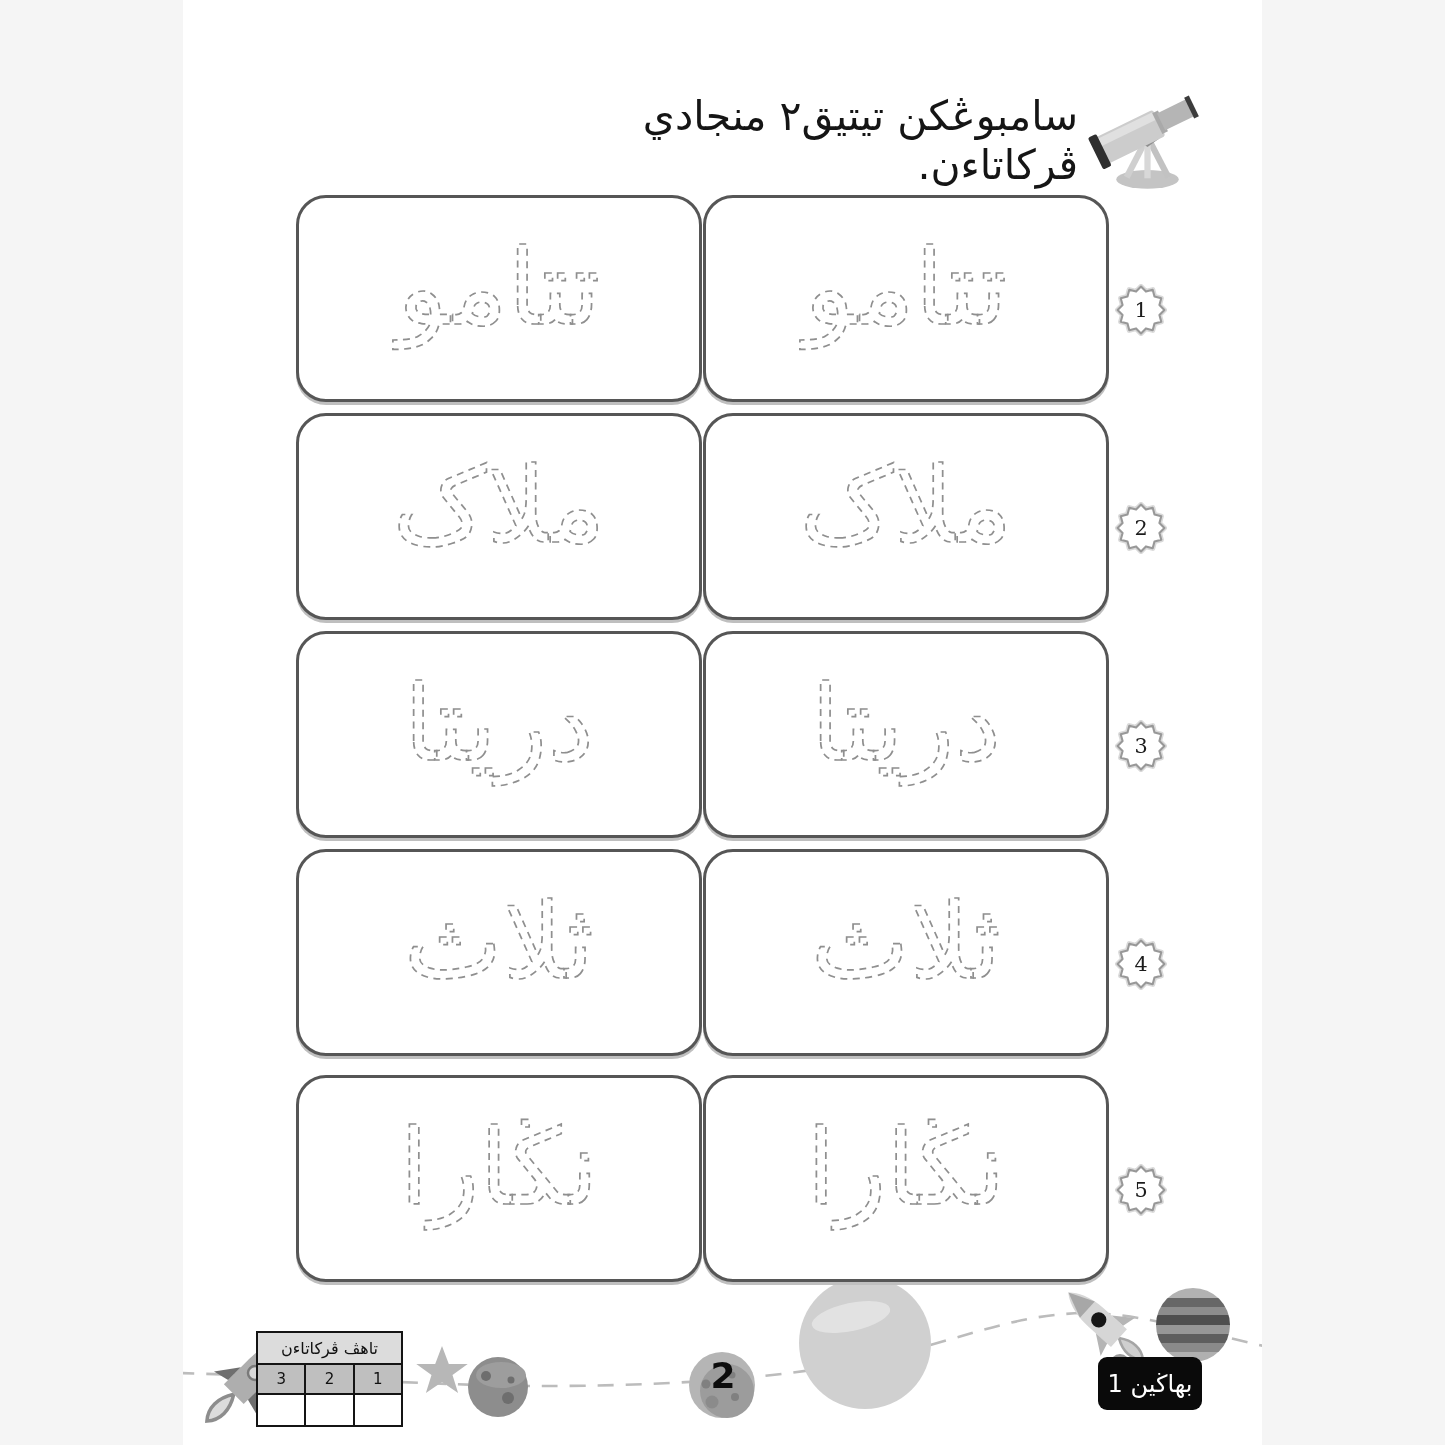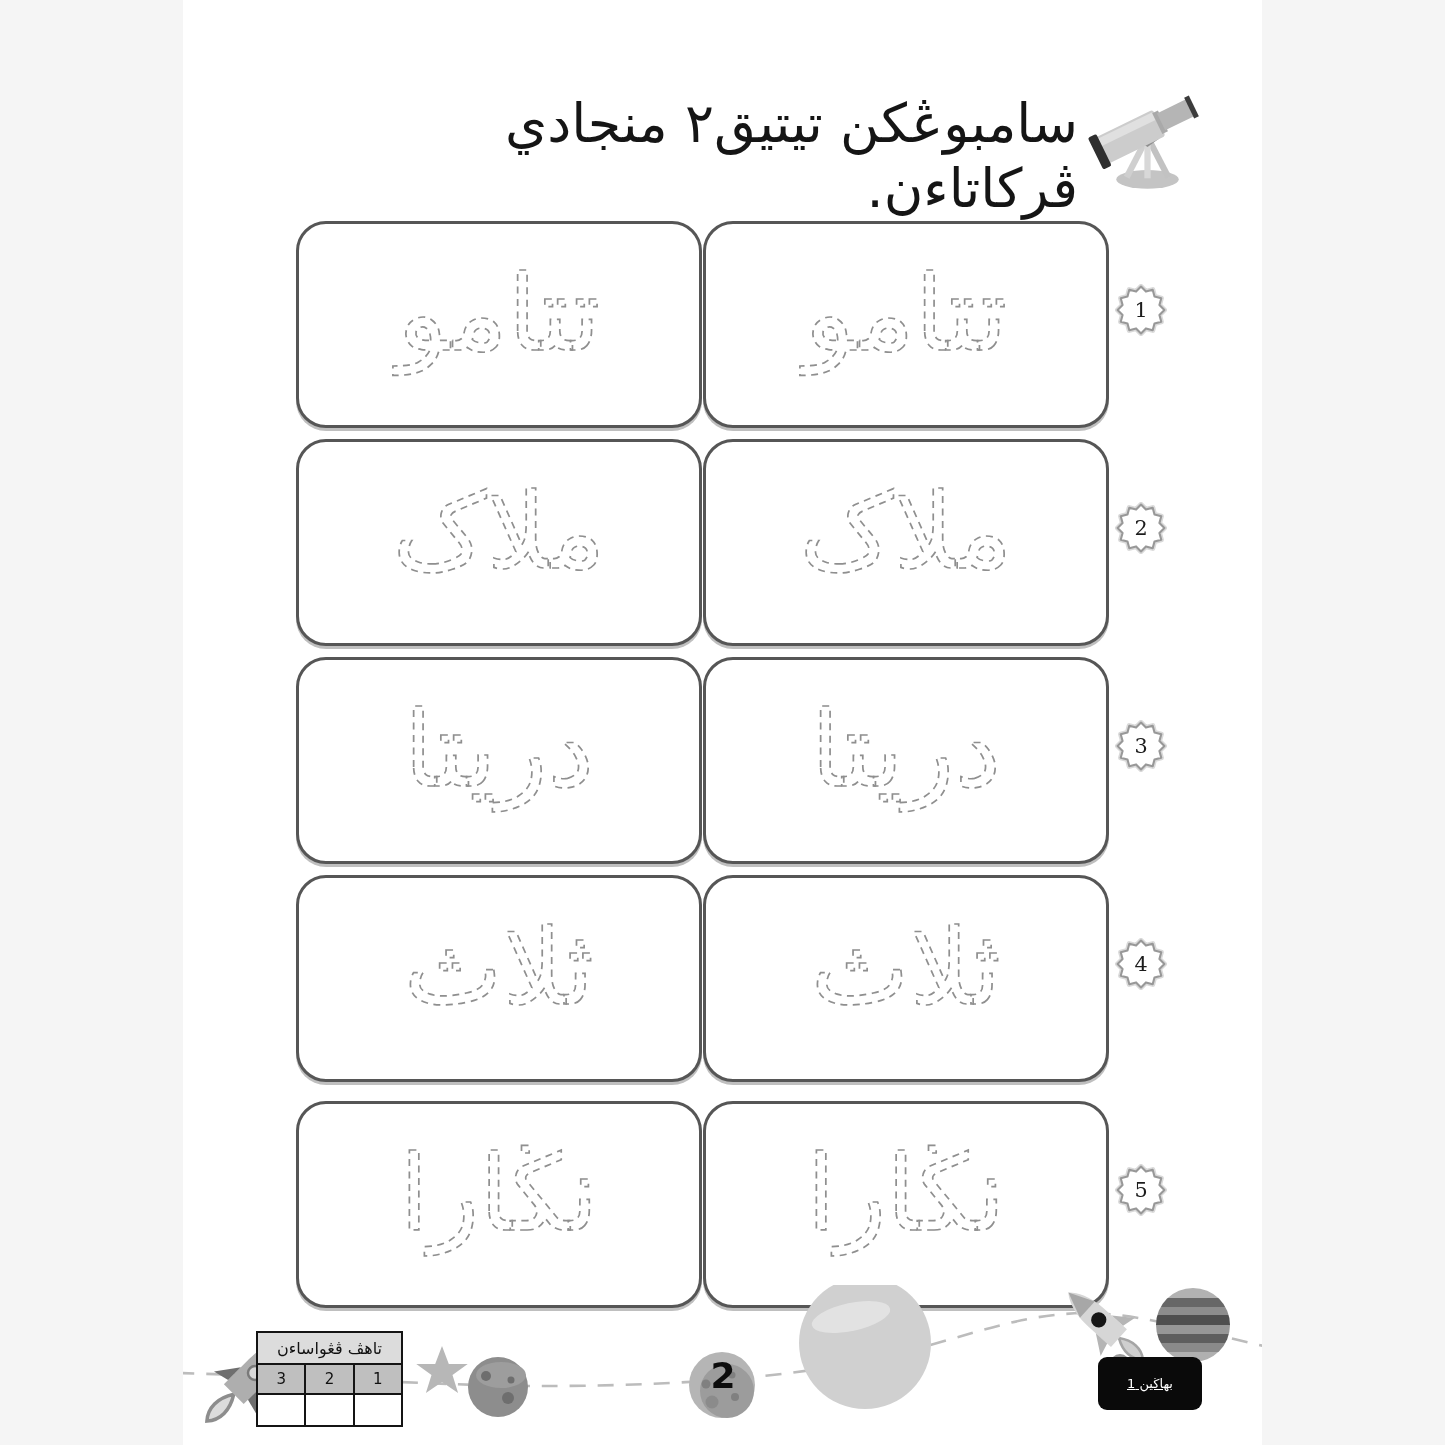--- a/index.html
+++ b/index.html
@@ -1,40 +1,40 @@
 <!DOCTYPE html>
 <html lang="ms"><head>
 <meta charset="utf-8">
 <style>
   html,body{margin:0;padding:0;background:#f5f5f5;}
   .stage{position:relative;width:1445px;height:1445px;background:#f5f5f5;overflow:hidden;
          font-family:"DejaVu Sans",sans-serif;}
   .paper{position:absolute;left:183px;top:0;width:1079px;height:1445px;background:#ffffff;}
   .title{position:absolute;left:500px;top:92px;width:578px;text-align:right;direction:rtl;
-         font-size:54px;color:#151515;line-height:1.2;}
+         font-size:41px;color:#151515;line-height:1.2;}
   .telescope{position:absolute;left:1085px;top:70px;width:125px;height:125px;}
   .tracebox{position:absolute;width:400px;height:201px;background:#fff;border:3px solid #565656;
-            border-radius:30px;box-shadow:0 3px 0 rgba(0,0,0,0.25);margin-top:26px;}
+            border-radius:30px;box-shadow:0 3px 0 rgba(0,0,0,0.25);}
   .wordsvg{width:100%;height:100%;display:block;}
   .traceword{fill:none;stroke:#8f8f8f;stroke-width:1.7;stroke-dasharray:7 5.5;
              font-size:105px;font-family:"DejaVu Sans",sans-serif;direction:rtl;}
   .badge{position:absolute;left:1115px;width:52px;height:52px;}
   .badge text{font-family:"DejaVu Serif",serif;font-size:24px;fill:#1c1c1c;}
   .footer-art{position:absolute;left:183px;top:1285px;width:1079px;height:160px;}
   .mastery{position:absolute;left:256px;top:1331px;border-collapse:collapse;background:#fff;
            direction:rtl;}
   .mastery td{border:2px solid #141414;text-align:center;padding:0;}
   .mastery .hd{width:143px;height:30px;background:#dcdcdc;font-size:16px;color:#111;}
   .mastery .lv{width:45px;height:28px;background:#bfbfbf;font-size:15px;color:#111;}
   .mastery .emp{width:45px;height:30px;background:#ffffff;}
   .pagenum{position:absolute;left:700px;top:1355px;width:46px;text-align:center;
            font-size:36px;font-weight:800;color:#0d0d0d;}
   .part-tag{position:absolute;left:1098px;top:1357px;width:104px;height:53px;background:#0a0a0a;
             border-radius:9px;color:#ffffff;display:flex;align-items:center;justify-content:center;
-            direction:rtl;font-size:13px;z-index:2;text-decoration:underline;}
+            direction:rtl;font-size:24px;z-index:2;}
   .section-label{position:absolute;left:795px;top:1351px;width:318px;height:64px;background:#ffffff;
             border:3px solid #0a0a0a;border-radius:10px;display:flex;align-items:center;
             justify-content:center;direction:rtl;font-size:23px;font-weight:bold;color:#0a0a0a;
             z-index:3;}
 </style>
 </head>
 <body>
 
 <div class="stage">
   <div class="paper"></div>
@@ -198,21 +198,21 @@
         <rect x="971" y="49" width="78" height="9" fill="#5e5e5e"></rect>
         <rect x="971" y="58" width="78" height="9" fill="#8a8a8a"></rect>
         <rect x="971" y="67" width="78" height="12" fill="#b0b0b0"></rect>
       </g>
     </g>
   </svg>
 
   <table class="mastery">
     <tbody>
         <tr>
-          <td class="hd" colspan="3">تاهڤ ڤڠواساءن</td>
+          <td class="hd" colspan="3">تاهڤ ڤركاتاءن</td>
         </tr>
     <tr>
       <td class="lv">1</td>
       <td class="lv">2</td>
       <td class="lv">3</td>
     </tr>
     <tr>
       <td class="emp"></td>
       <td class="emp"></td>
       <td class="emp"></td>

